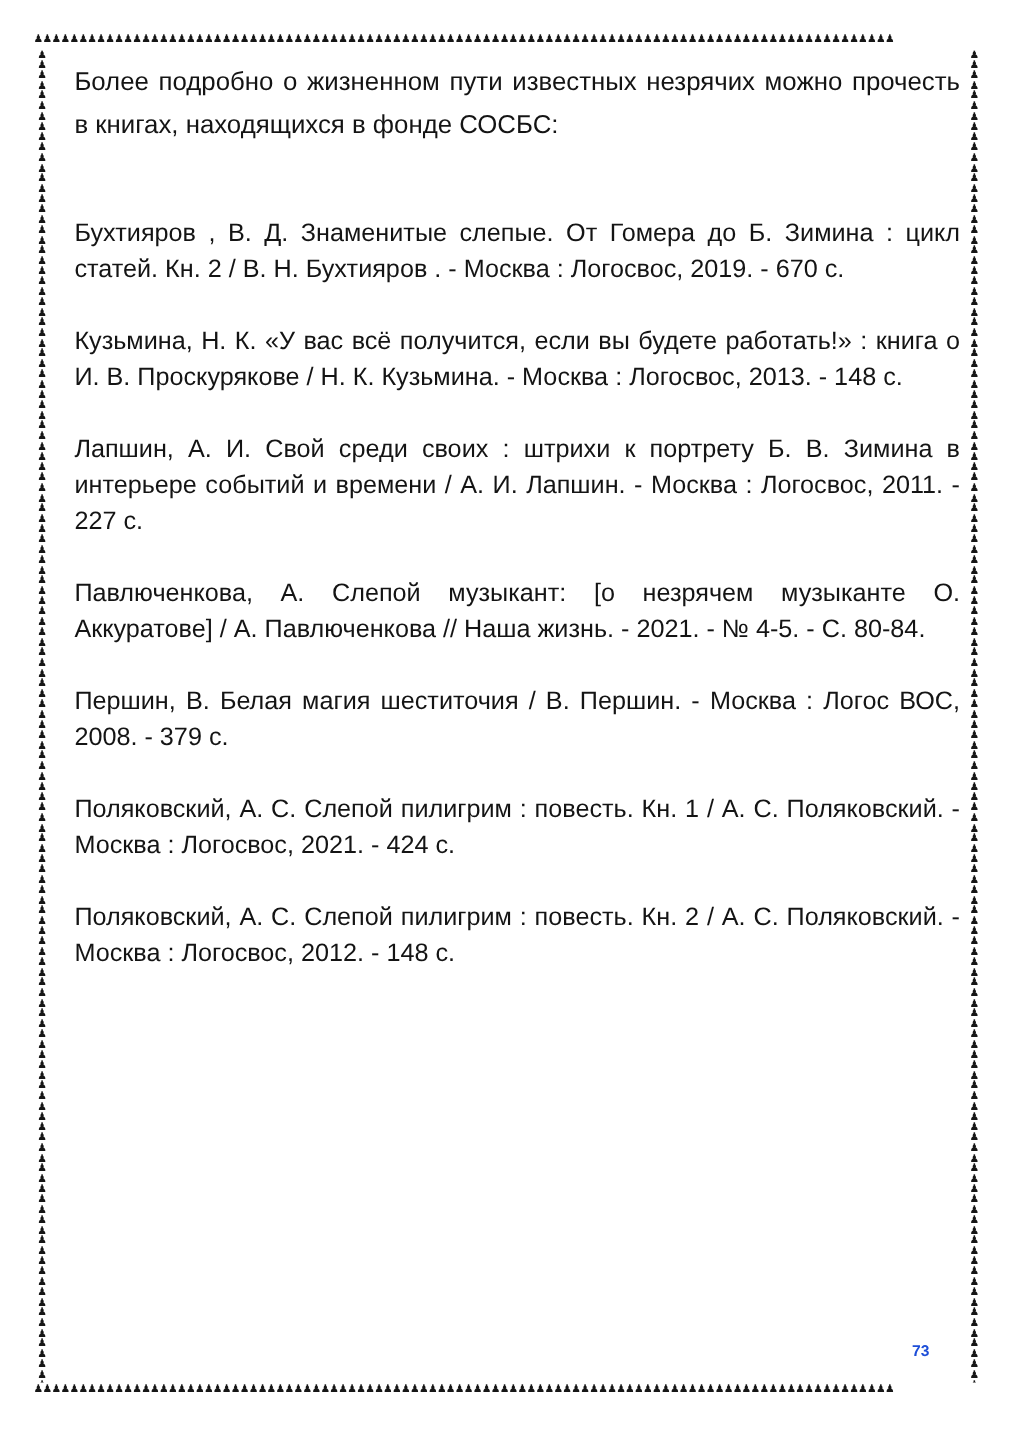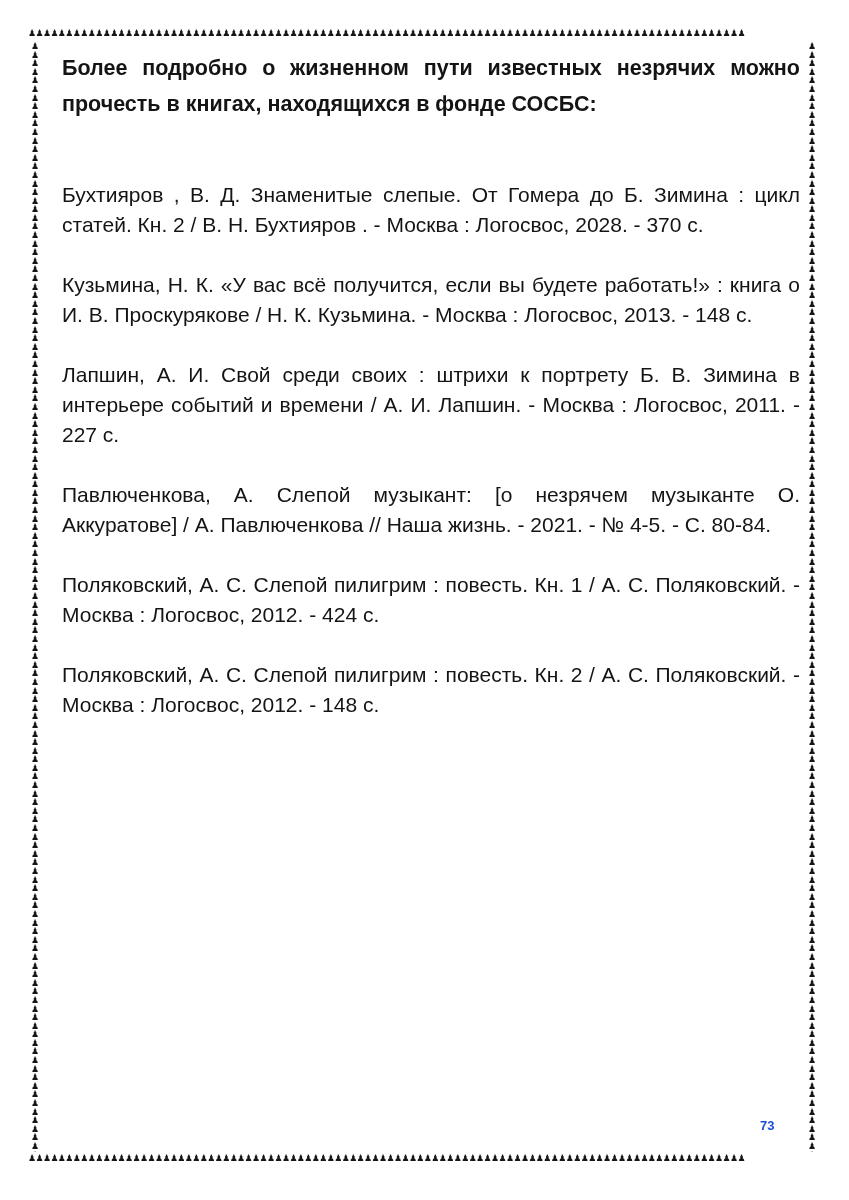--- a/index.html
+++ b/index.html
@@ -53,21 +53,20 @@
     left: 62px;
     top: 50px;
     width: 738px;
   }
   .intro {
     margin: 0 0 58px 0;
     font-size: 21.5px;
     line-height: 36px;
     text-align: justify;
     text-align-last: left;
-    font-weight: bold;
   }
   .entry {
     margin: 0 0 30px 0;
     font-size: 21px;
     line-height: 30px;
     text-align: justify;
     text-align-last: left;
   }
   .entry.no-gap-after {
     margin-bottom: 0;
@@ -344,21 +343,22 @@
 ♟
 ♟
 ♟
 ♟
 ♟
 ♟</div>
 
 <div class="content">
   <p class="intro">Более подробно о жизненном пути известных незрячих можно прочесть в книгах, находящихся в фонде СОСБС:</p>
 
-  <p class="entry">Бухтияров , В. Д. Знаменитые слепые. От Гомера до Б. Зимина : цикл статей. Кн. 2 / В. Н. Бухтияров . - Москва : Логосвос, 2028. - 370 с.</p>
+  <p class="entry">Бухтияров , В. Д. Знаменитые слепые. От Гомера до Б. Зимина : цикл статей. Кн. 2 / В. Н. Бухтияров . - Москва : Логосвос, 2019. - 670 с.</p>
   <p class="entry">Кузьмина, Н. К. «У вас всё получится, если вы будете работать!» : книга о И. В. Проскурякове / Н. К. Кузьмина. - Москва : Логосвос, 2013. - 148 с.</p>
   <p class="entry">Лапшин, А. И. Свой среди своих : штрихи к портрету Б. В. Зимина в интерьере событий и времени / А. И. Лапшин. - Москва : Логосвос, 2011. - 227 с.</p>
   <p class="entry">Павлюченкова, А. Слепой музыкант: [о незрячем музыканте О. Аккуратове] / А. Павлюченкова // Наша жизнь. - 2021. - № 4-5. - С. 80-84.</p>
-  <p class="entry">Поляковский, А. С. Слепой пилигрим : повесть. Кн. 1 / А. С. Поляковский. - Москва : Логосвос, 2012. - 424 с.</p>
+  <p class="entry">Першин, В. Белая магия шеститочия / В. Першин. - Москва : Логос ВОС, 2008. - 379 с.</p>
+  <p class="entry">Поляковский, А. С. Слепой пилигрим : повесть. Кн. 1 / А. С. Поляковский. - Москва : Логосвос, 2021. - 424 с.</p>
   <p class="entry">Поляковский, А. С. Слепой пилигрим : повесть. Кн. 2 / А. С. Поляковский. - Москва : Логосвос, 2012. - 148 с.</p>
 </div>
 
 <div class="page-number">73</div>
 
 </body></html>

